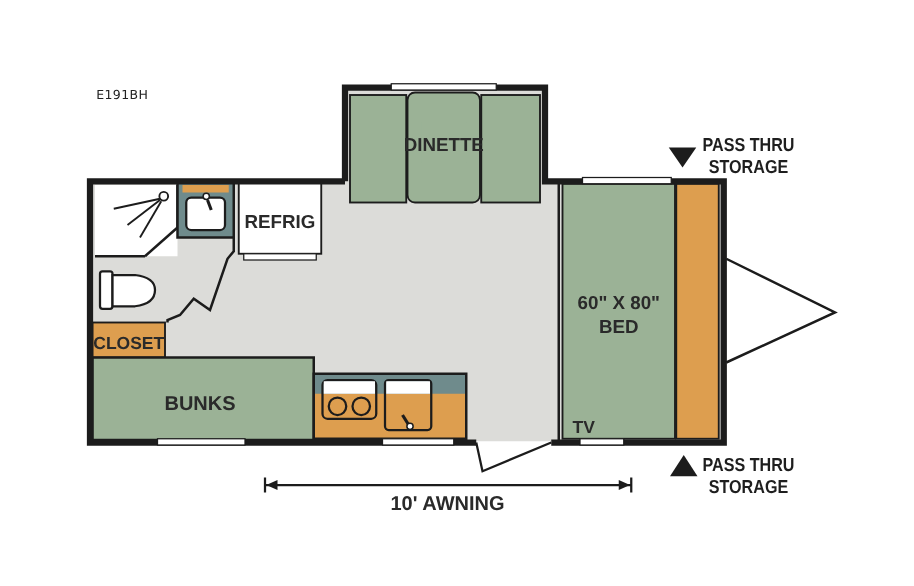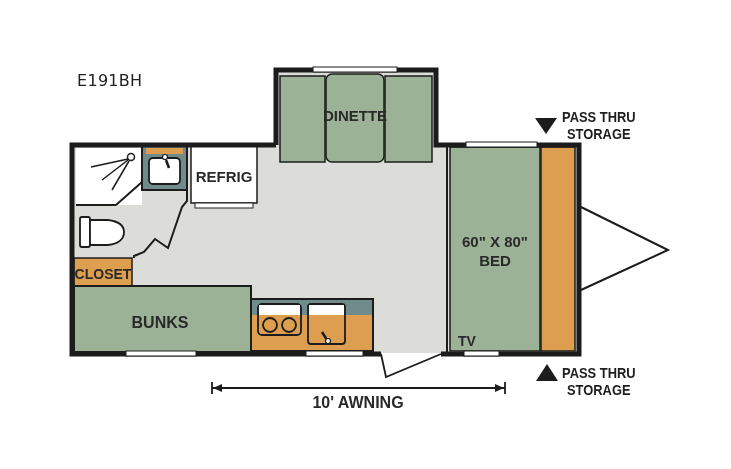--- a/index.html
+++ b/index.html
@@ -1,17 +1,17 @@
 <!DOCTYPE html>
 <html><head>
 <meta charset="utf-8">
 <style>
   html, body { margin: 0; padding: 0; background: #ffffff; }
   body { width: 731px; height: 469px; position: relative; overflow: hidden; font-family: "Liberation Sans", sans-serif; }
-  .model { position: absolute; left: 77px; top: 71px; font-family: "DejaVu Sans", sans-serif; font-size: 16px; color: #222; letter-spacing: 0.3px; }
+  .model { position: absolute; left: 77px; top: 71px; font-family: "DejaVu Sans", sans-serif; font-size: 10px; color: #222; letter-spacing: 0.3px; }
   svg.plan { position: absolute; left: 0; top: 0; }
   .lbl { font-family: "Liberation Sans", sans-serif; font-weight: bold; fill: #2a2a2a; }
   .ext { position: absolute; font-family: "Liberation Sans", sans-serif; font-weight: bold; font-size: 15px; color: #1e1e1e; line-height: 17px; text-align: center; transform: scaleX(0.86); transform-origin: left top; white-space: nowrap; }
 </style>
 </head>
 <body>
 
 <div class="model">E191BH</div>
 
 <svg class="plan" width="731" height="469" viewBox="0 0 731 469">

